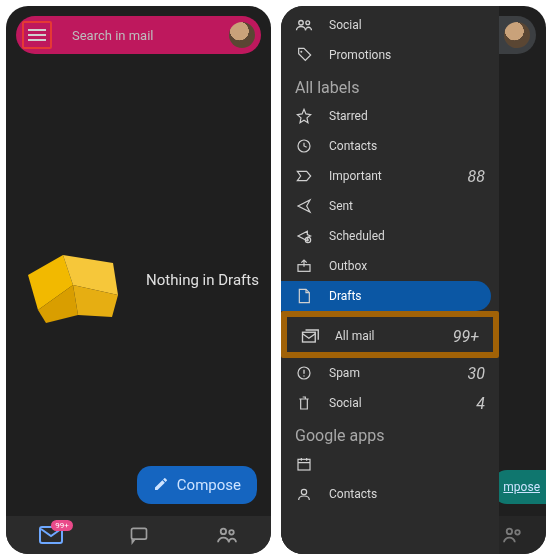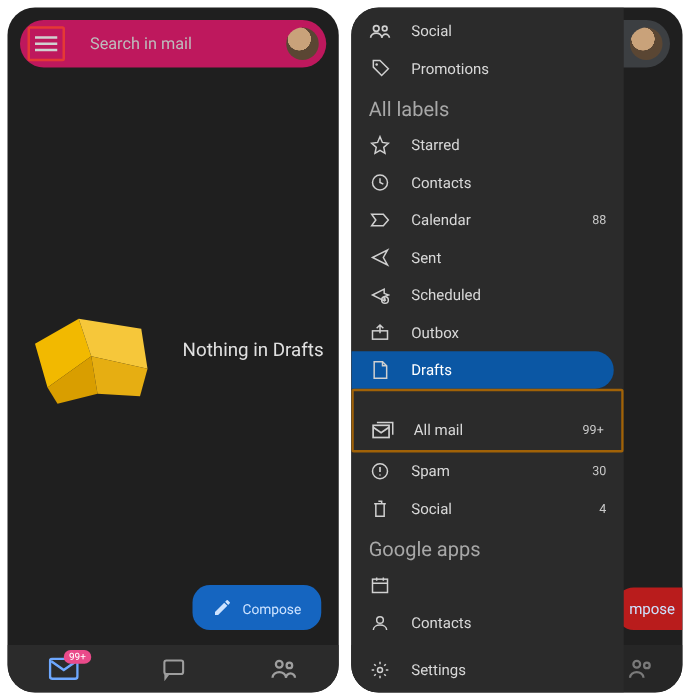--- a/index.html
+++ b/index.html
@@ -68,23 +68,23 @@
   }
   .compose-btn {
     position: absolute;
     right: 14px;
     bottom: 50px;
     background: #1565c0;
     color: #cde3ff;
     border-radius: 14px;
     padding: 10px 16px;
     display: flex;
-    align-items: flex-end;
+    align-items: flex-start;
     gap: 8px;
-    font-size: 11px;
+    font-size: 15px;
   }
   .bottom-nav {
     position: absolute;
     bottom: 0;
     left: 0; right: 0;
     height: 38px;
     background: #2b2b2b;
     display: flex;
     align-items: center;
     justify-content: space-around;
@@ -125,46 +125,47 @@
     display: flex;
     align-items: center;
     height: 30px;
     padding: 0 14px;
     gap: 16px;
     color: #d8d8d8;
     font-size: 12px;
   }
   .drawer-row .icon-slot { width: 18px; display:flex; justify-content:center; }
   .drawer-row .label { flex: 1; }
-  .drawer-row .count { font-size: 10px; color: #c8c8c8; }
+  .drawer-row .count { font-size: 16px; color: #c8c8c8; font-style: italic; }
   .section-header {
     color: #a8a8a8;
     font-size: 16px;
     padding: 8px 14px 4px 14px;
   }
   .drawer-row.selected {
     background: #0b57a4;
     border-radius: 0 16px 16px 0;
     margin-right: 8px;
     color: #fff;
   }
   .highlight-red {
-    border: 2px solid #a16207;
+    border: 6px solid #a16207;
     border-radius: 2px;
-    padding-top:16px;padding-bottom:1px;
+    padding-top:4px;padding-bottom:1px;
   }
   .backdrop-compose {
     position: absolute;
     right: 0px;
     bottom: 50px;
-    background: #b91c1c;
+    background: #0f766e;
     color: #cde3ff;
     border-radius: 14px 0 0 14px;
     padding: 10px 6px 10px 10px;
     font-size: 12px;
+    text-decoration: underline;
   }
   .backdrop-nav {
     position: absolute;
     bottom:0; left:0; right:0;
     height: 38px;
     background: #262626;
     display:flex;align-items:center;justify-content:flex-end;padding-right:22px;
   }
   svg { display:block; }
 </style>
@@ -280,21 +281,21 @@
             </svg>
           </span>
           <span class="label">Contacts</span>
         </div>
         <div class="drawer-row">
           <span class="icon-slot">
             <svg width="16" height="14" viewBox="0 0 24 18">
               <path d="M2 2h14l6 7-6 7H2l5-7-5-7z" fill="none" stroke="#d0d0d0" stroke-width="1.8"></path>
             </svg>
           </span>
-          <span class="label">Calendar</span>
+          <span class="label">Important</span>
           <span class="count">88</span>
         </div>
         <div class="drawer-row">
           <span class="icon-slot">
             <svg width="16" height="16" viewBox="0 0 24 24">
               <path d="M3 12l18-9-5 9 5 9-18-9z" fill="none" stroke="#d0d0d0" stroke-width="1.8"></path>
             </svg>
           </span>
           <span class="label">Sent</span>
         </div>
@@ -375,24 +376,15 @@
             <svg width="16" height="16" viewBox="0 0 24 24">
               <circle cx="12" cy="9" r="4" fill="none" stroke="#d0d0d0" stroke-width="1.8"></circle>
               <path d="M4 21c0-4 4-6 8-6s8 2 8 6" fill="none" stroke="#d0d0d0" stroke-width="1.8"></path>
             </svg>
           </span>
           <span class="label">Contacts</span>
         </div>
       </div>
     <div style="height:8px"></div>
     <div id="drawer-footer">
-        <div class="drawer-row">
-          <span class="icon-slot">
-            <svg width="16" height="16" viewBox="0 0 24 24">
-              <circle cx="12" cy="12" r="3" fill="none" stroke="#d0d0d0" stroke-width="1.8"></circle>
-              <path d="M12 2v3M12 19v3M2 12h3M19 12h3M5 5l2 2M17 17l2 2M19 5l-2 2M7 17l-2 2" fill="none" stroke="#d0d0d0" stroke-width="1.8"></path>
-            </svg>
-          </span>
-          <span class="label">Settings</span>
-        </div>
       </div>
   </div>
 </div>
 
 </body></html>

